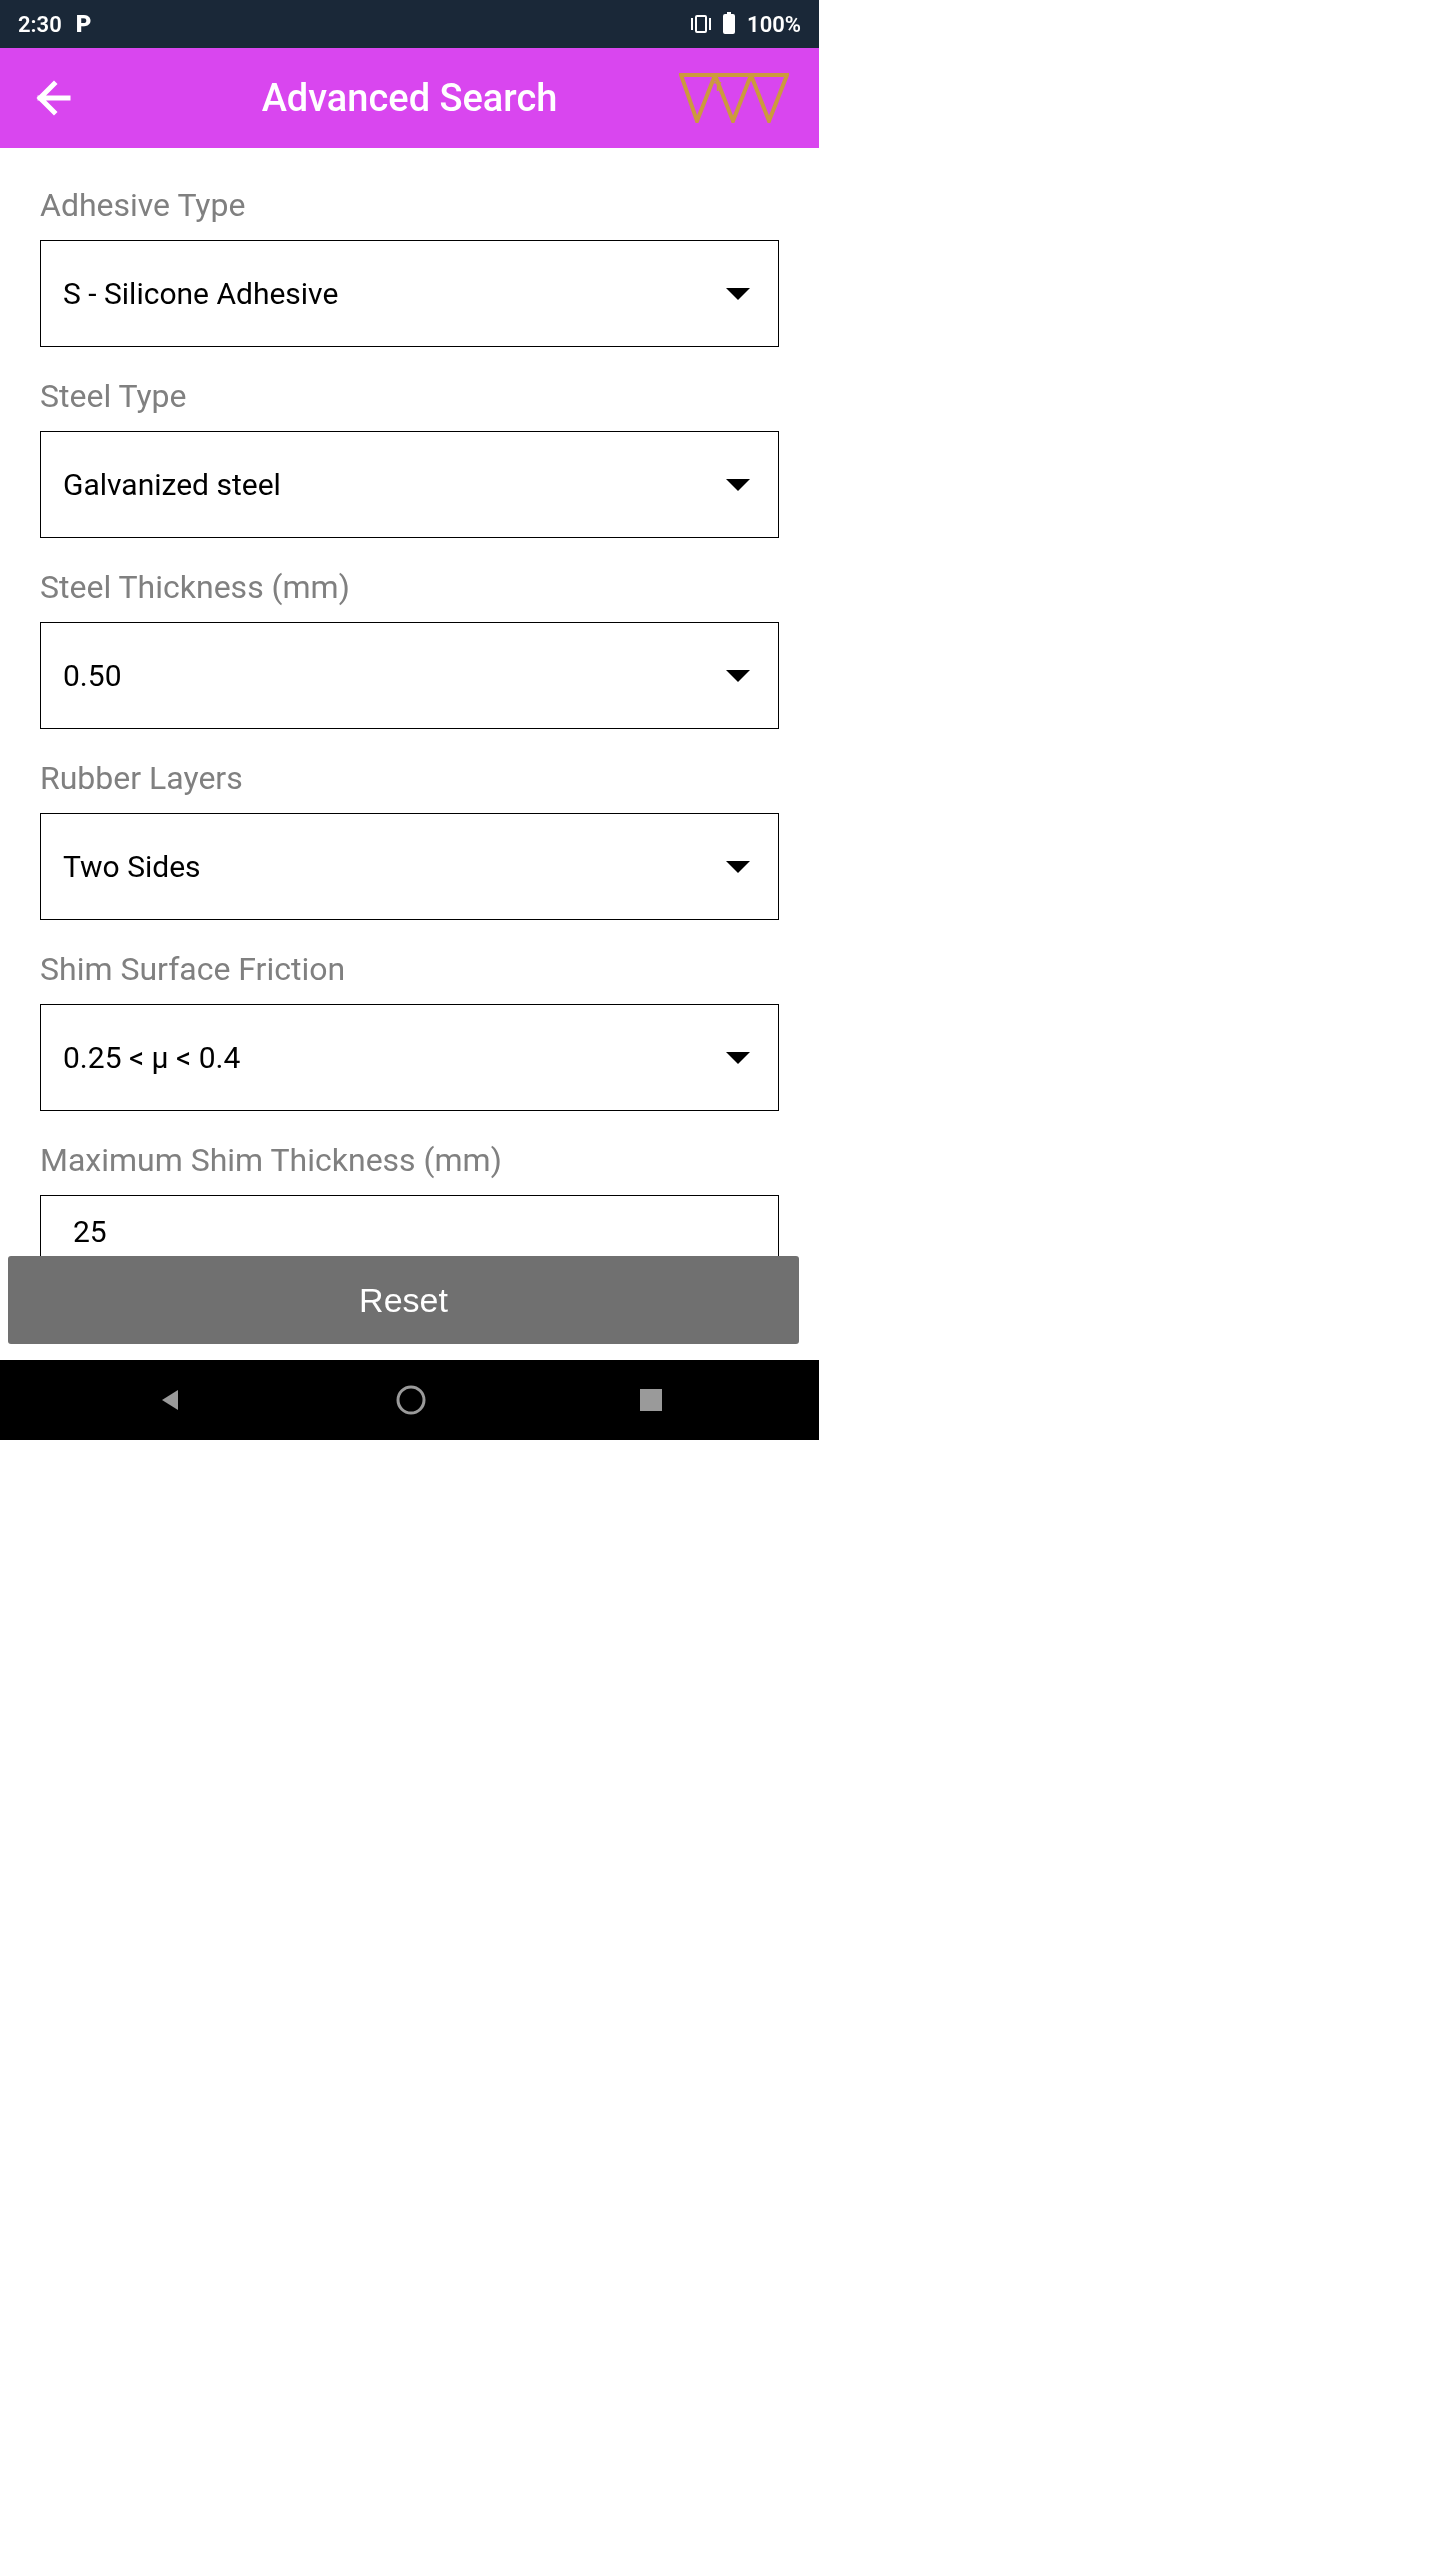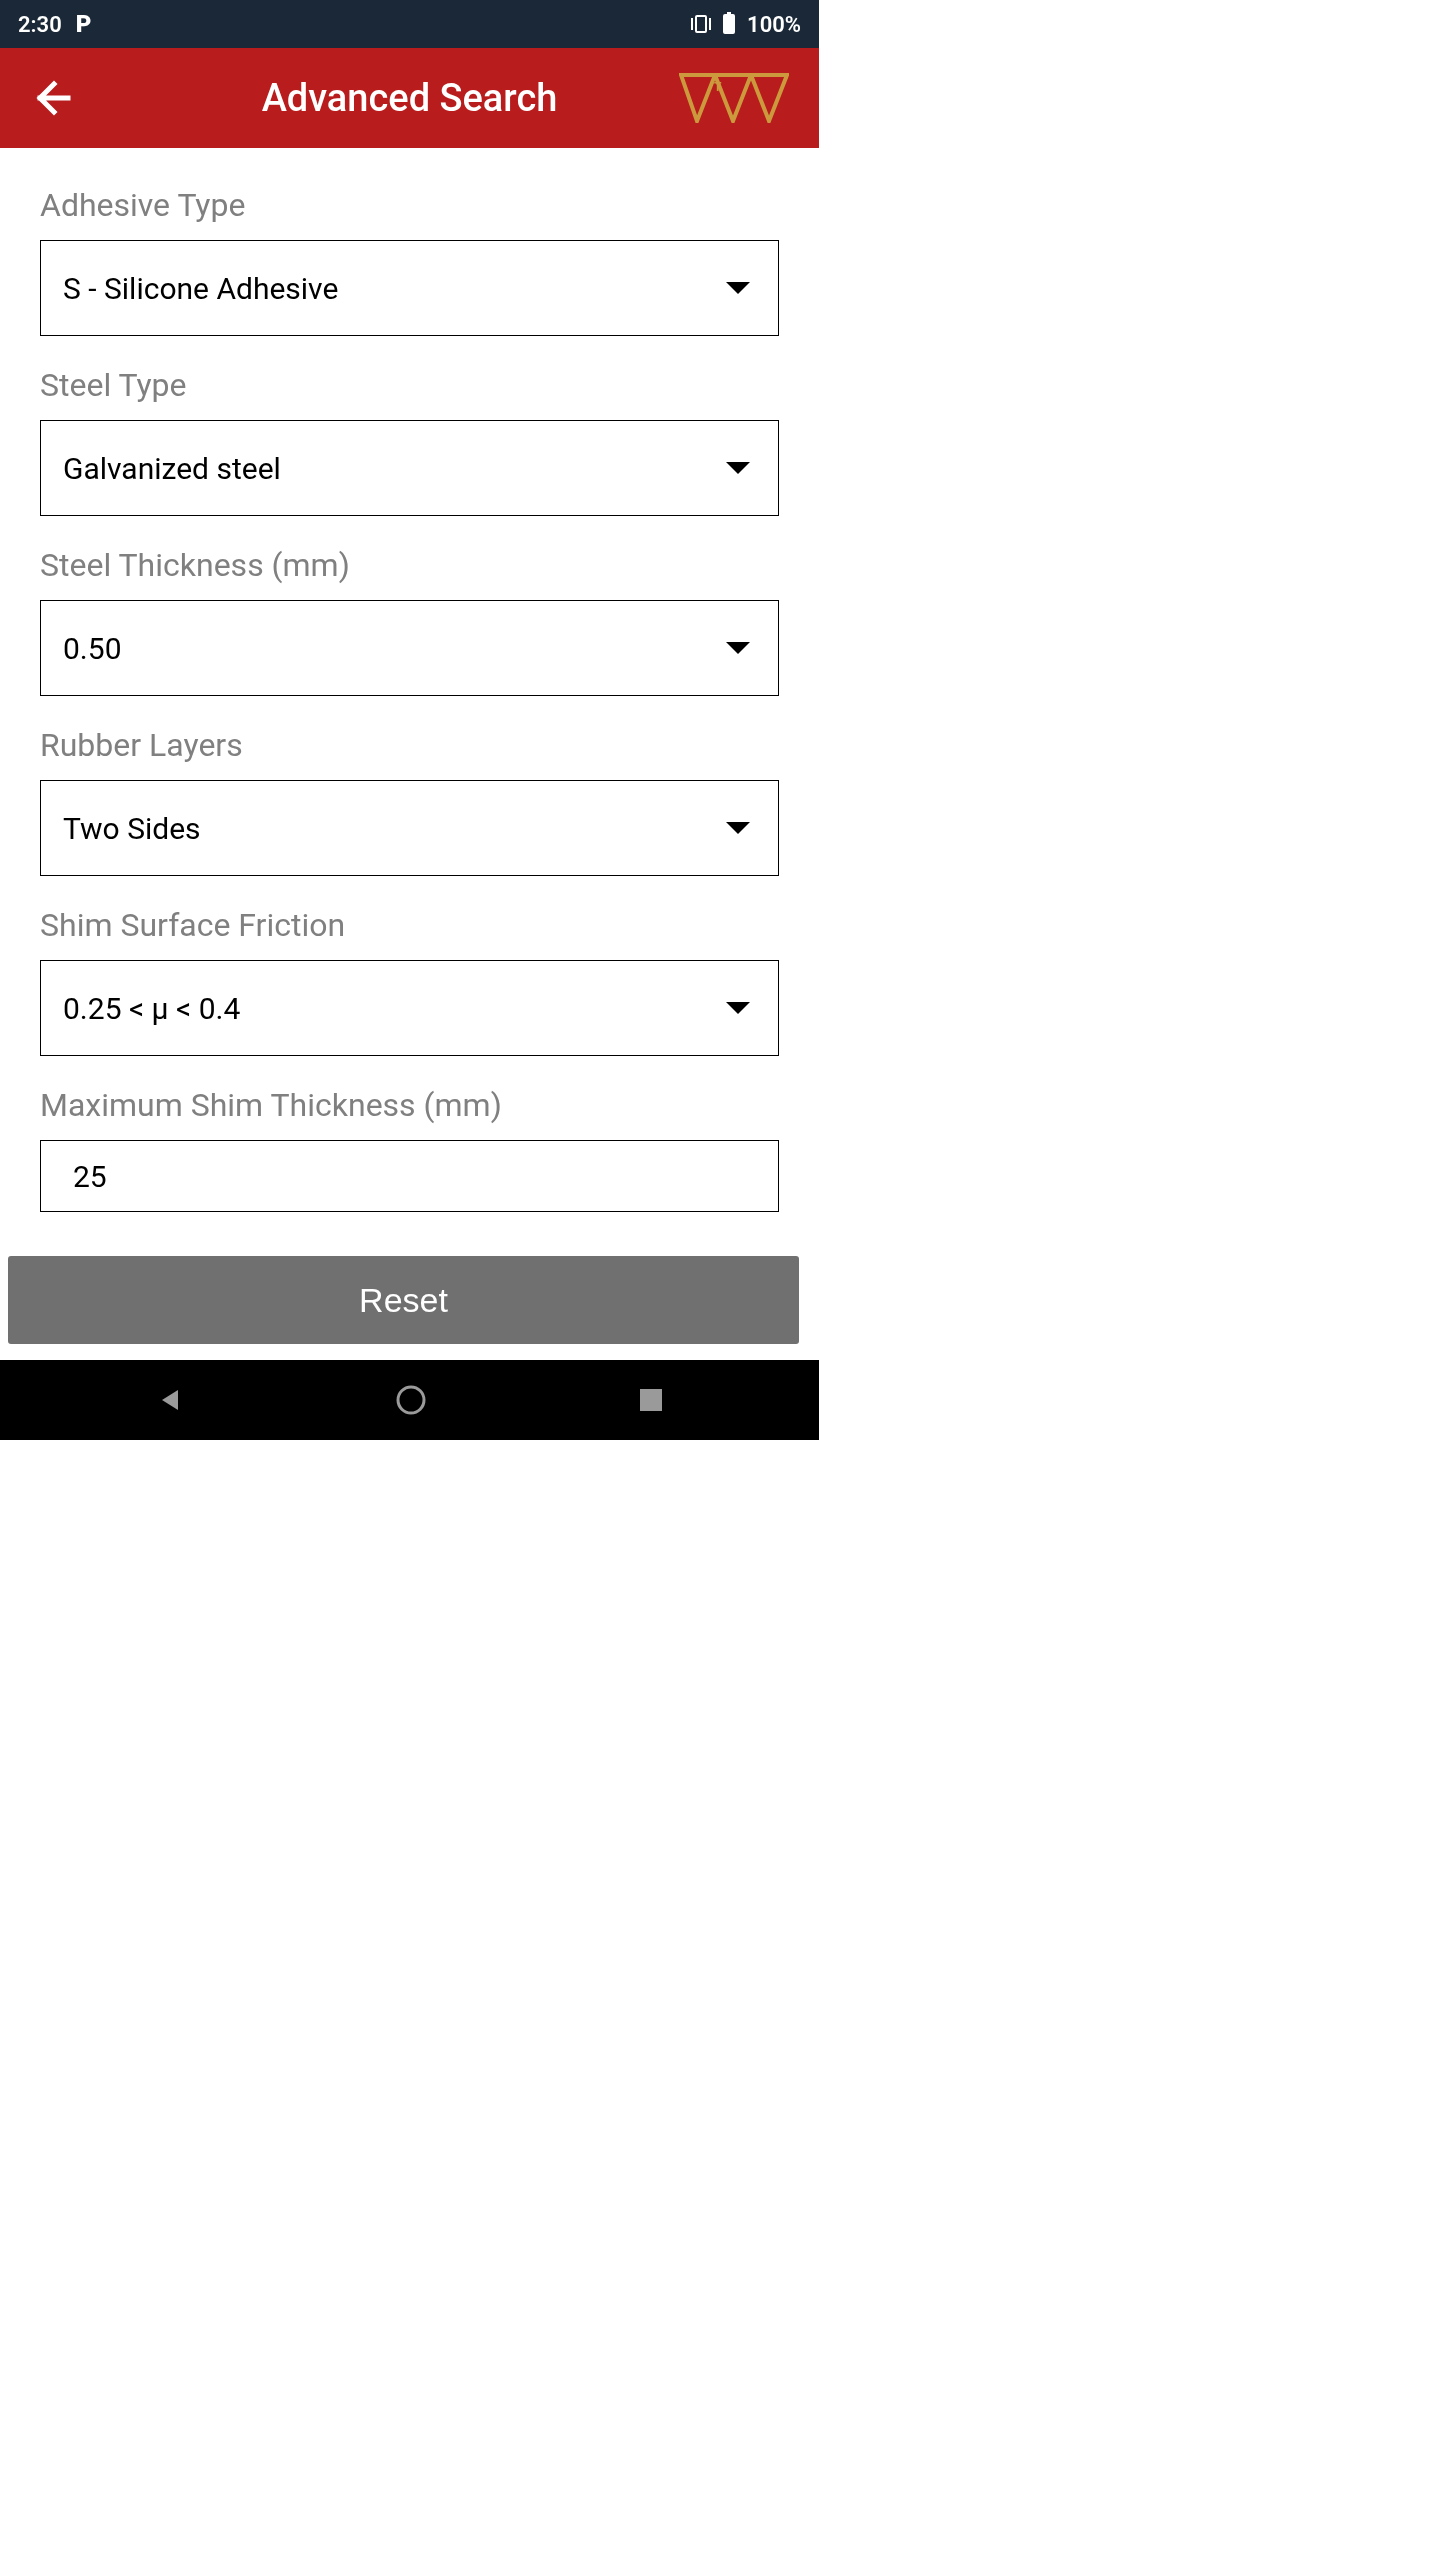--- a/index.html
+++ b/index.html
@@ -36,21 +36,21 @@
       display: flex;
       align-items: center;
       gap: 12px;
     }
     .p-icon {
       font-weight: 900;
       font-size: 24px;
     }
     .app-bar {
       height: 100px;
-      background: #b91c1c;
+      background: #d946ef;
       display: flex;
       align-items: center;
       padding: 0 30px;
       position: relative;
     }
     .back-button {
       color: #ffffff;
       cursor: pointer;
       display: flex;
       align-items: center;
@@ -78,21 +78,21 @@
     }
     .form-label {
       color: #808080;
       font-size: 32px;
       font-weight: 400;
       margin-bottom: 16px;
       display: block;
     }
     .select-box {
       width: 100%;
-      height: 96px;
+      height: 107px;
       border: 1.5px solid #000000;
       display: flex;
       align-items: center;
       justify-content: space-between;
       padding: 0 28px 0 22px;
       cursor: pointer;
       background: #ffffff;
     }
     .select-value {
       font-size: 30px;

